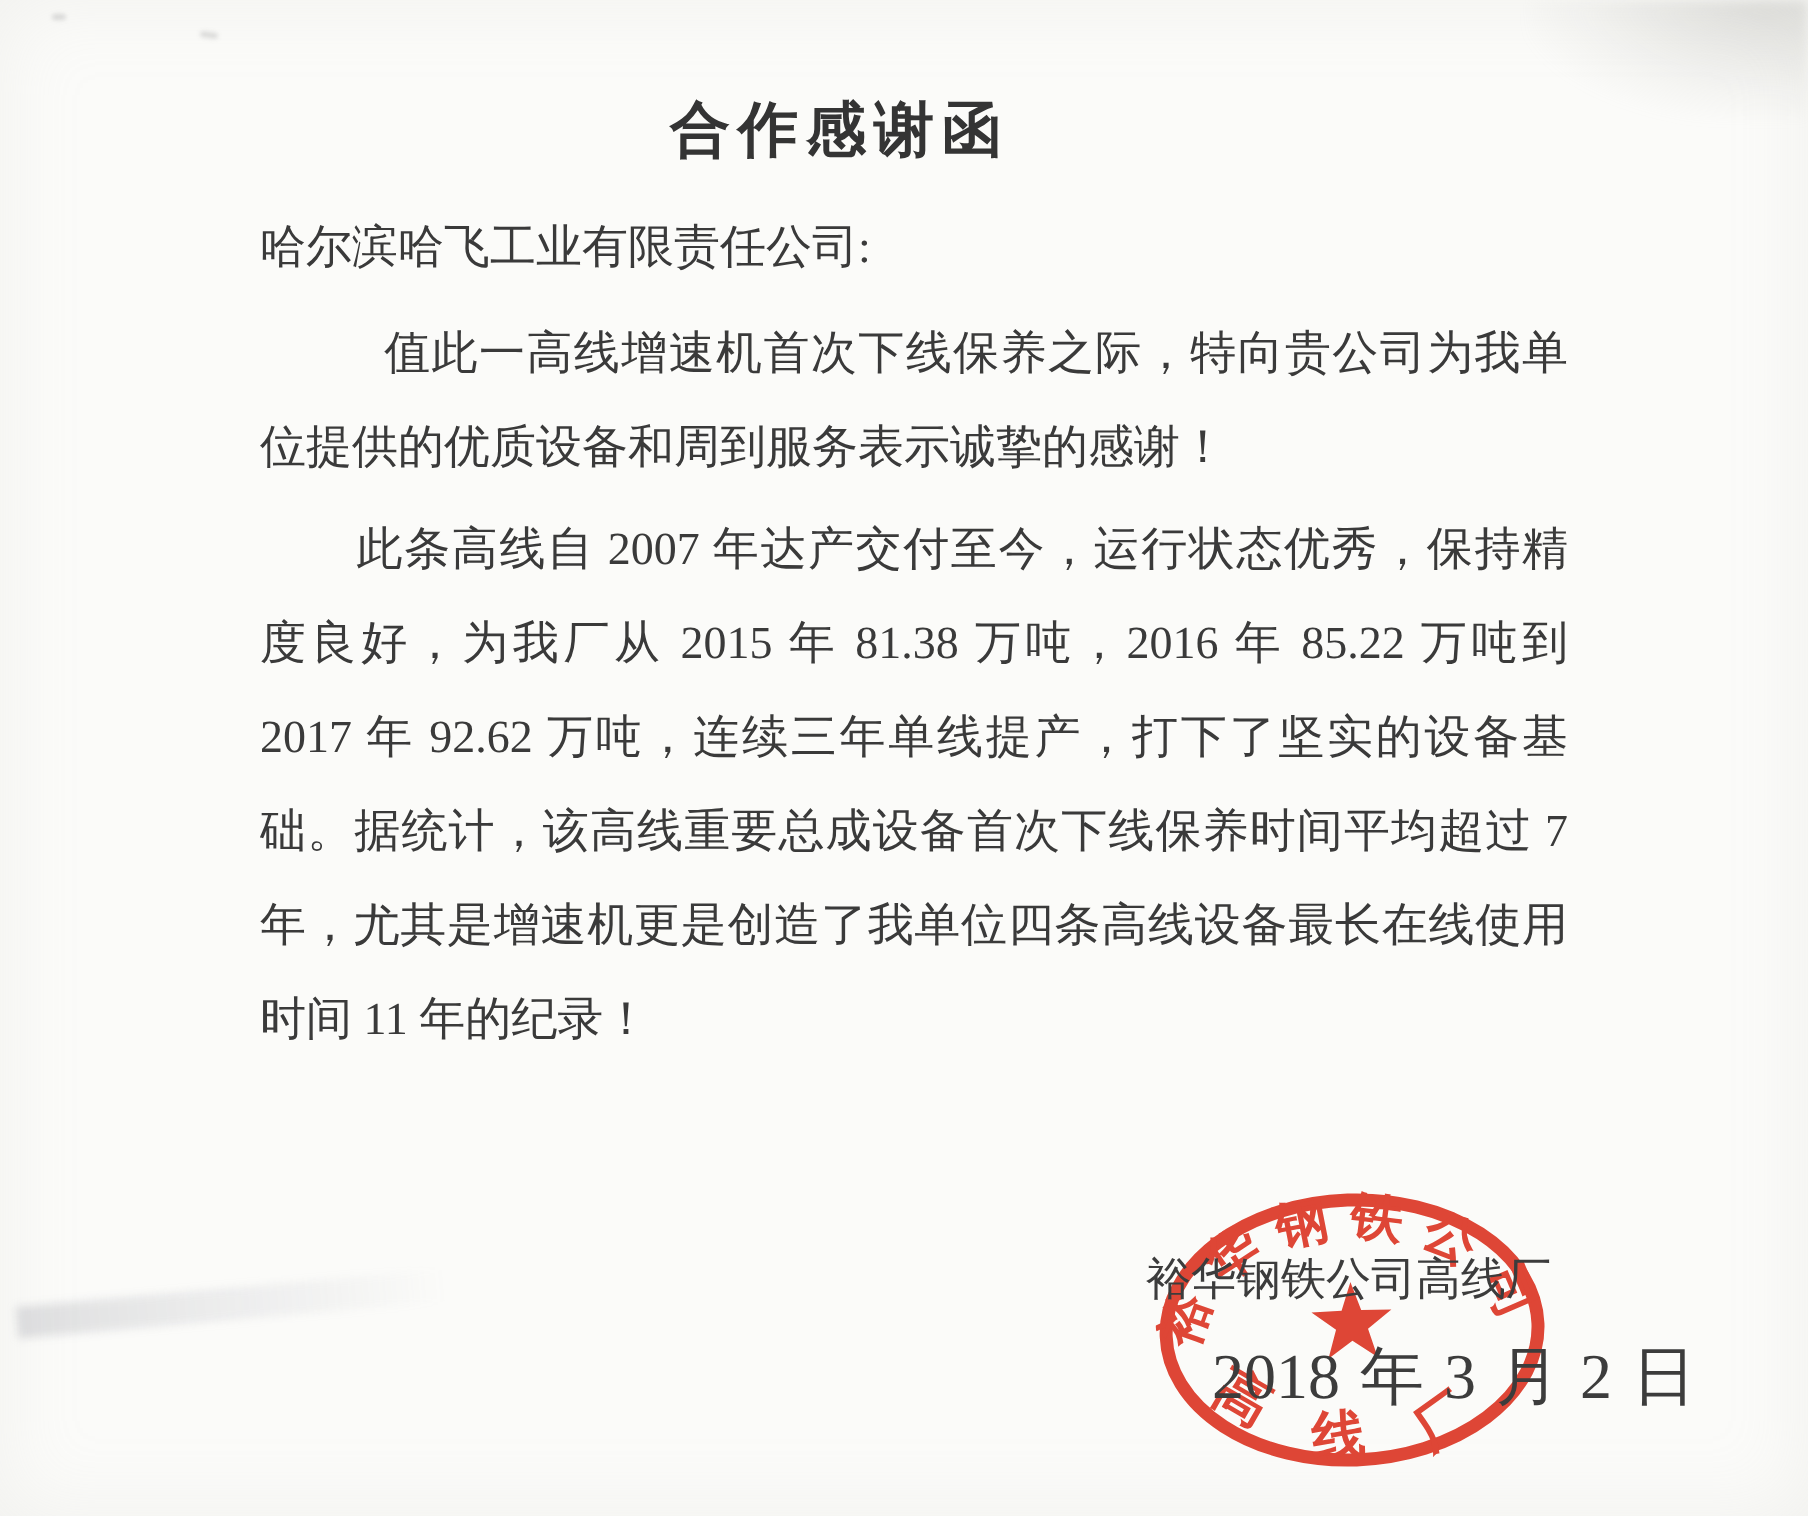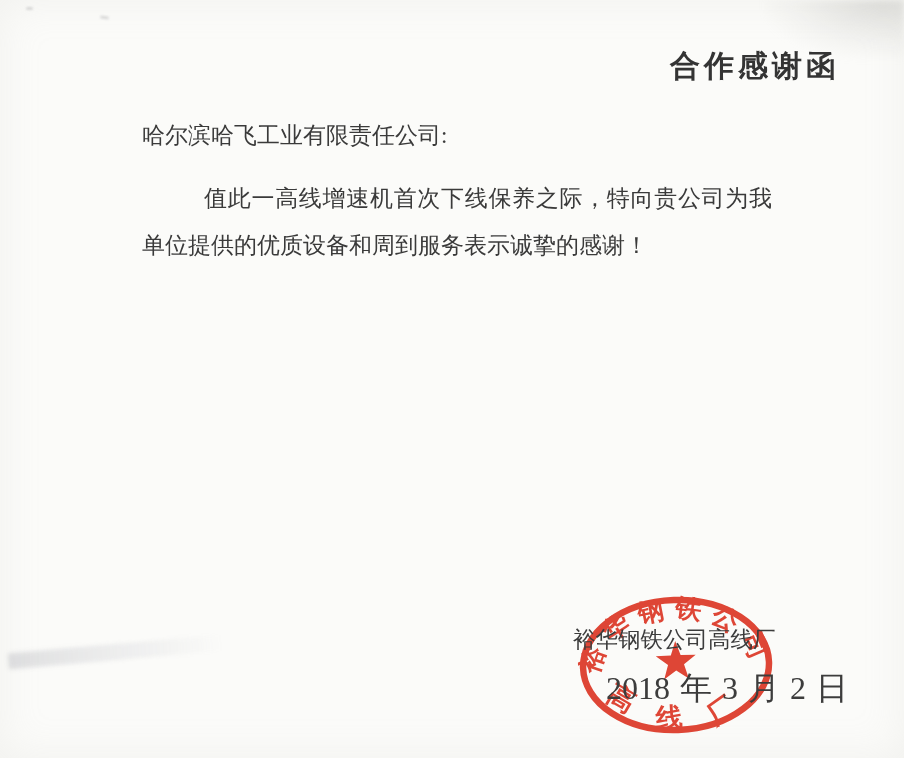--- a/index.html
+++ b/index.html
@@ -23,29 +23,29 @@
   .speck.b{left:100px;top:16px;width:9px;height:3px;transform:rotate(8deg);}
   .smudge-bl{
     position:absolute;left:8px;top:644px;width:215px;height:16px;
     transform:rotate(-5deg);
     background:linear-gradient(90deg,rgba(120,122,135,.22),rgba(140,142,155,.14) 45%,rgba(150,152,165,.06) 80%,transparent);
     filter:blur(2px);
   }
   
   .title{
     position:absolute;left:0;top:44px;width:840px;margin:0;
-    text-align:right;font-size:30px;line-height:44px;
+    text-align:center;font-size:30px;line-height:44px;
     letter-spacing:4px;font-weight:600;color:#343434;
   }
   .letter-body{
     position:absolute;left:126px;top:96px;width:662px;
     font-size:23px;line-height:47px;color:#3a3a3a;
     text-align:justify;
   }
-  .letter-body p{margin:16px;}
+  .letter-body p{margin:4px;}
   .recipient{margin-bottom:6px !important;text-align:left;}
   .para-1{text-indent:2.7em;}
   .para-2,.para-3{text-indent:2.1em;}
   
   .sig-line{
     position:absolute;left:573px;top:626px;width:210px;
     font-size:22.5px;line-height:28px;color:#3c3c3c;white-space:nowrap;
     z-index:3;
   }
   .date-line{
@@ -70,20 +70,21 @@
   <div class="wisp-tr"></div>
   <div class="speck a"></div>
   <div class="speck b"></div>
   <div class="smudge-bl"></div>
 
   <h1 class="title">合作感谢函</h1>
 
   <div class="letter-body">
     <p class="recipient">哈尔滨哈飞工业有限责任公司:</p>
     <p class="para-1">值此一高线增速机首次下线保养之际，特向贵公司为我单位提供的优质设备和周到服务表示诚挚的感谢！</p>
+    <p class="para-2">此条高线自 2007 年达产交付至今，运行状态优秀，保持精度良好，为我厂从 2015 年 81.38 万吨，2016 年 85.22 万吨到 2017 年 92.62 万吨，连续三年单线提产，打下了坚实的设备基础。据统计，该高线重要总成设备首次下线保养时间平均超过 7 年，尤其是增速机更是创造了我单位四条高线设备最长在线使用时间 11 年的纪录！</p>
   </div>
 
   <svg class="stamp" viewBox="0 0 196 140" xmlns="http://www.w3.org/2000/svg">
     <defs>
       <path id="arcTop" d="M 26 92 A 76 52 0 1 1 170 92" fill="none"></path>
       <path id="arcBottom" d="M 30 98 A 78 52 0 0 0 178 96" fill="none"></path>
     </defs>
     <ellipse cx="98" cy="71" rx="93" ry="65" fill="none" stroke-width="6.5" stroke="#dc3726"></ellipse>
     <polygon points="98,47 102.9,61.2 118,61.5 106,70.6 110.3,85 98,76.4 85.7,85 90,70.6 78,61.5 93.1,61.2" fill="#dc3726"></polygon>
     <text class="arc-text" text-anchor="middle" fill="#dc3726">

